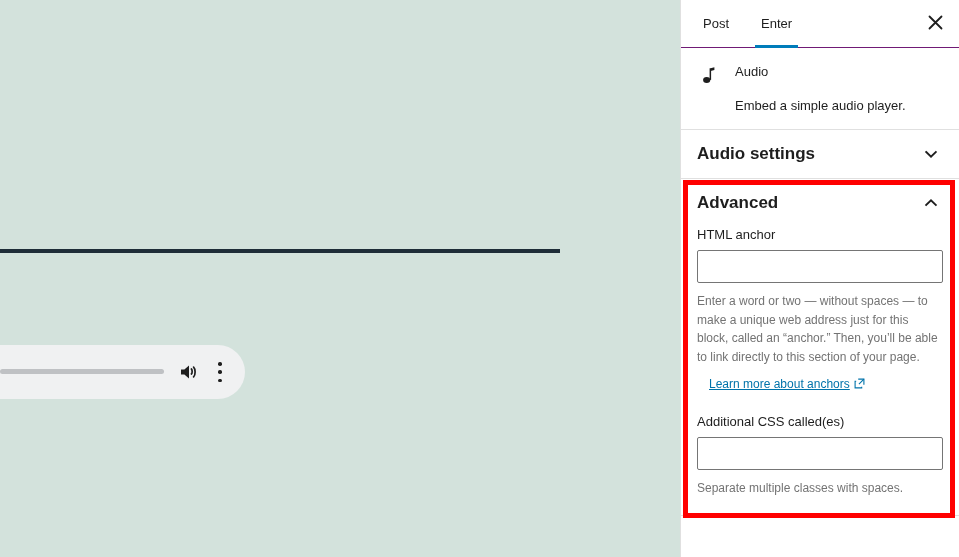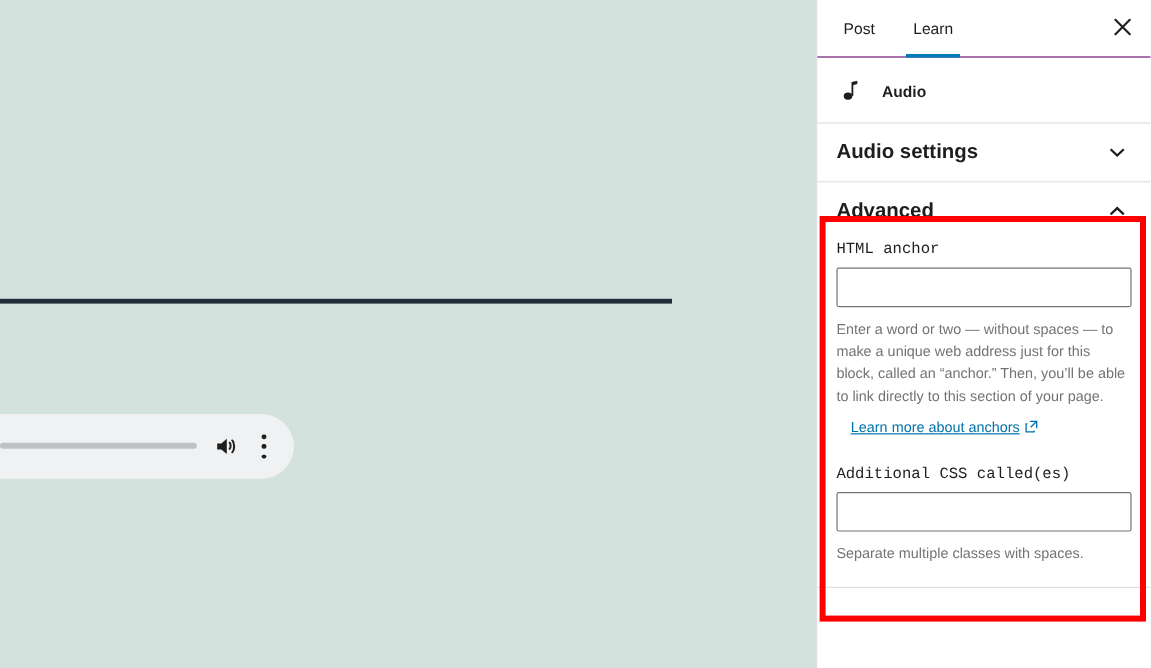--- a/index.html
+++ b/index.html
@@ -152,23 +152,21 @@
   }
 
   
   .block-card {
     padding: 16px 16px 14px 16px;
     border-bottom: 1px solid #e0e0e0;
     box-sizing: border-box;
   }
   .block-head {
     display: flex;
-    align-items: center;
     gap: 14px;
-    font-weight: bold;
   }
   .block-icon {
     width: 24px;
     height: 24px;
     display: flex;
     align-items: center;
     justify-content: center;
     flex: 0 0 24px;
   }
   .block-title {
@@ -215,21 +213,20 @@
   }
   .panel-body {
     padding: 0 16px 18px 16px;
   }
 
   .field-label {
     font-size: 13px;
     color: #1e1e1e;
     margin-bottom: 8px;
     display: block;
-    font-family: Liberation Mono, monospace;
   }
   .text-input {
     width: 100%;
     height: 33px;
     box-sizing: border-box;
     border: 1px solid #757575;
     border-radius: 2px;
     background: #fff;
     padding: 6px 8px;
     font-size: 13px;
@@ -300,41 +297,42 @@
         <i></i>
         <i></i>
       </div>
     </div>
   </div>
 
   <div class="sidebar">
 
     <div class="tabs-bar">
       <button class="tab">Post</button>
-      <button class="tab active">Learn</button>
+      <button class="tab active">Enter</button>
       <button class="close-btn">
         <span>
           <svg width="15" height="15" viewBox="0 0 15 15" aria-hidden="true">
             <path d="M1.5 1.5 L13.5 13.5 M13.5 1.5 L1.5 13.5" stroke="#1e1e1e" stroke-width="1.8" stroke-linecap="round"></path>
           </svg>
         </span>
       </button>
     </div>
 
     <div class="block-card">
       <div class="block-head">
         <span class="block-icon">
           <svg width="22" height="22" viewBox="0 0 22 22" aria-hidden="true">
             <path d="M12.6 3.2 L16.4 2.2 L16.4 5.0 L12.6 6.0 Z" fill="#1e1e1e"></path>
             <rect x="11.6" y="3.3" width="1.5" height="11.6" fill="#1e1e1e"></rect>
             <ellipse cx="8.7" cy="15.1" rx="3.6" ry="3.0" fill="#1e1e1e"></ellipse>
           </svg>
         </span>
         <span class="block-title">Audio</span>
       </div>
+      <div class="block-desc">Embed a simple audio player.</div>
     </div>
 
     <div class="panel">
       <button class="panel-header">
         <span class="panel-title">Audio settings</span>
         <span class="chevron">
           <svg width="16" height="16" viewBox="0 0 16 16" aria-hidden="true">
             <path d="M3.2 6 L8 10.6 L12.8 6" stroke="#1e1e1e" stroke-width="1.9" fill="none" stroke-linecap="square"></path>
           </svg>
         </span>

